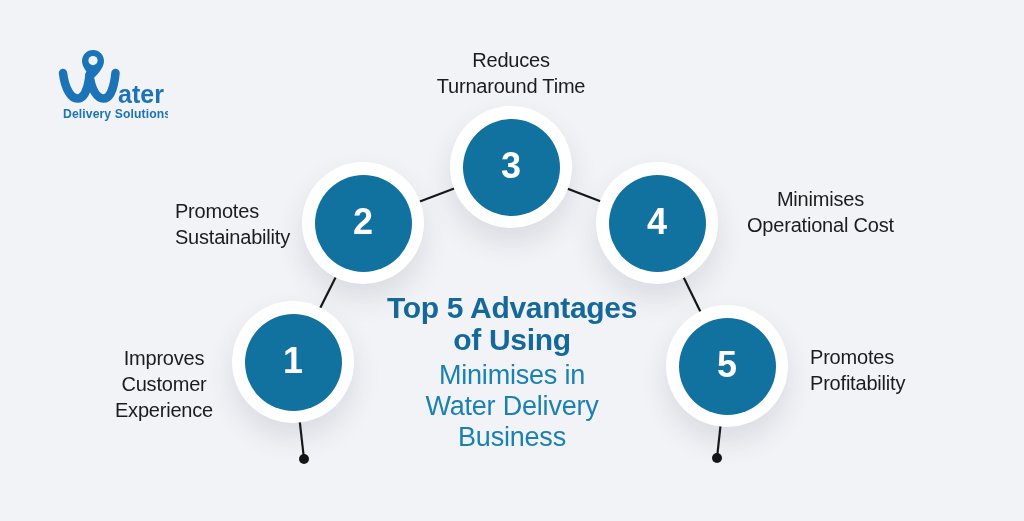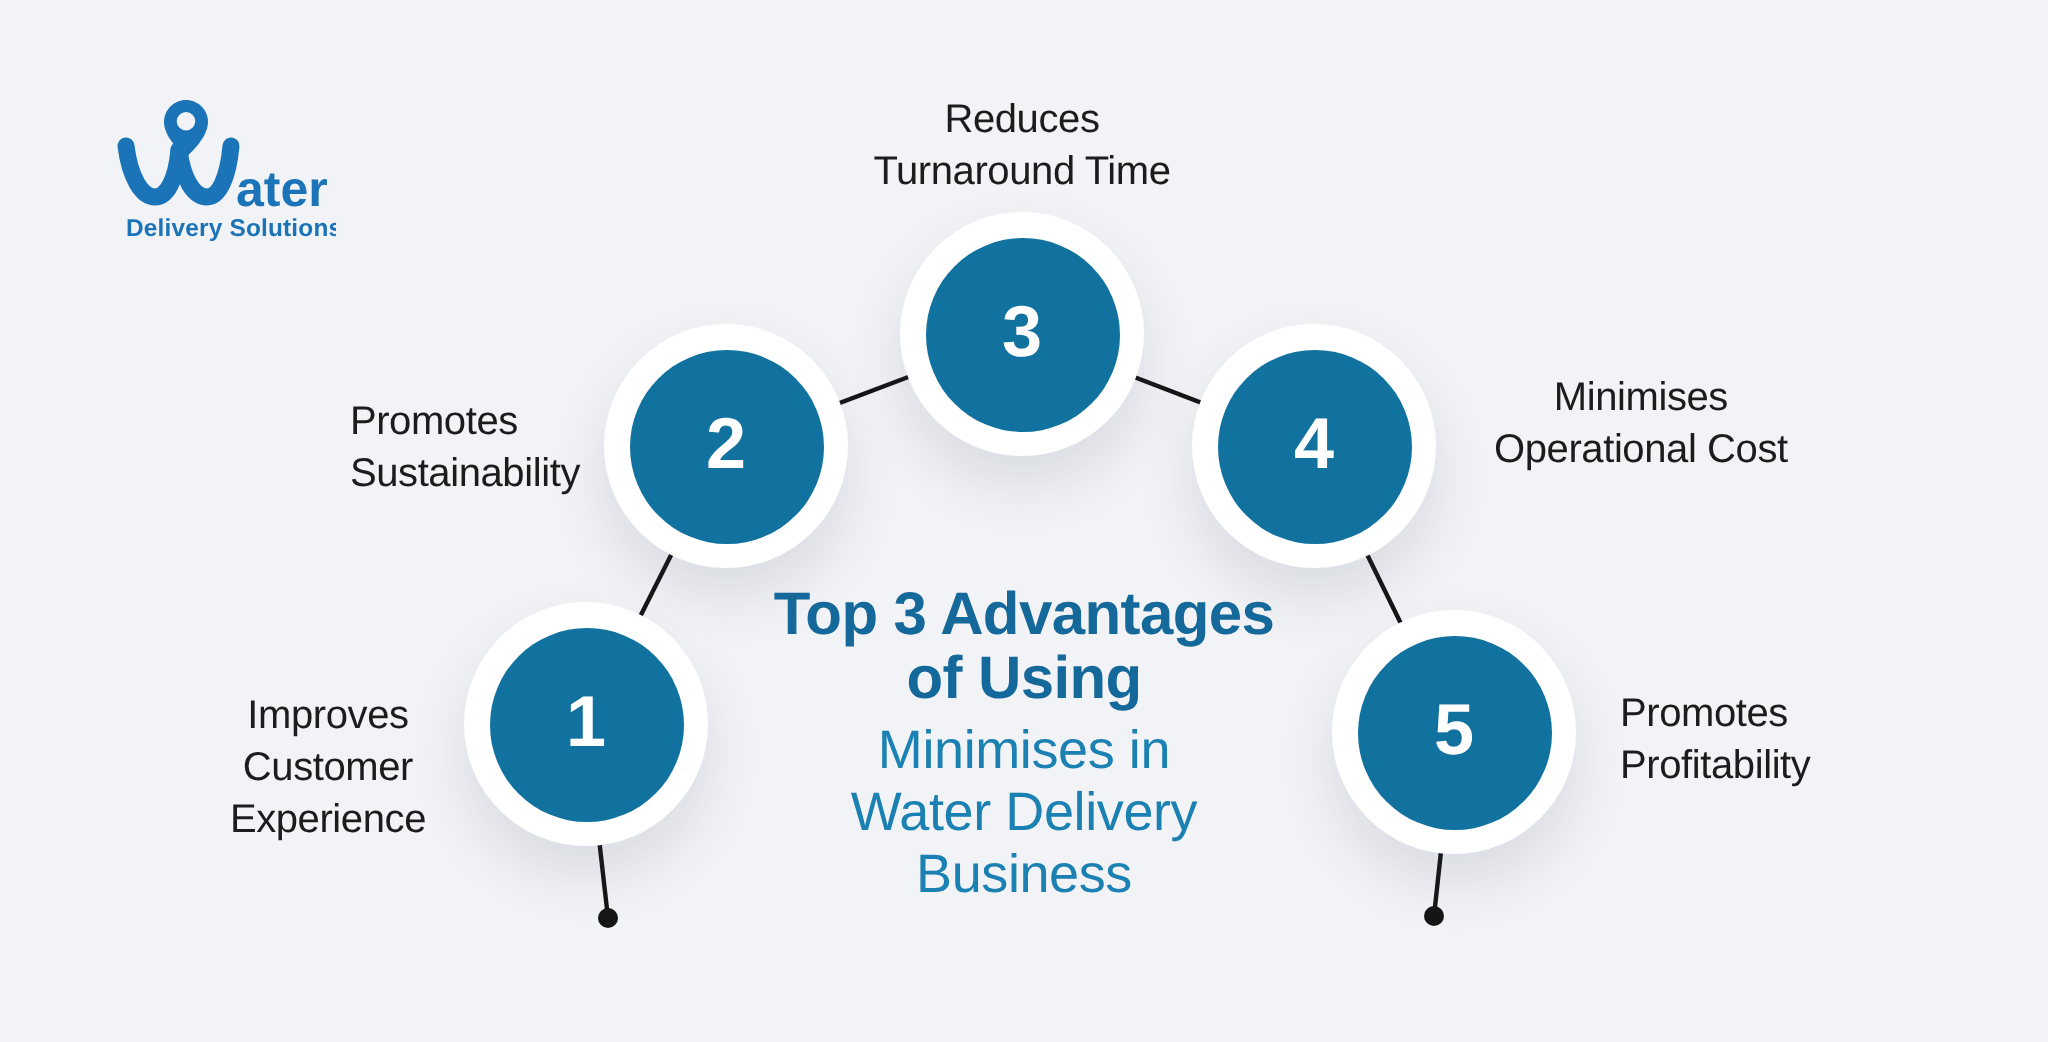--- a/index.html
+++ b/index.html
@@ -139,20 +139,20 @@
   <div class="label l2">Promotes
 Sustainability</div>
   <div class="label l3">Reduces
 Turnaround Time</div>
   <div class="label l4">Minimises
 Operational Cost</div>
   <div class="label l5">Promotes
 Profitability</div>
 
   <div class="title">
-    <div class="title-bold">Top 3 Advantages
+    <div class="title-bold">Top 5 Advantages
 of Using</div>
     <div class="title-light">Minimises in
 Water Delivery
 Business</div>
   </div>
 
 </div>
 
 </body></html>

